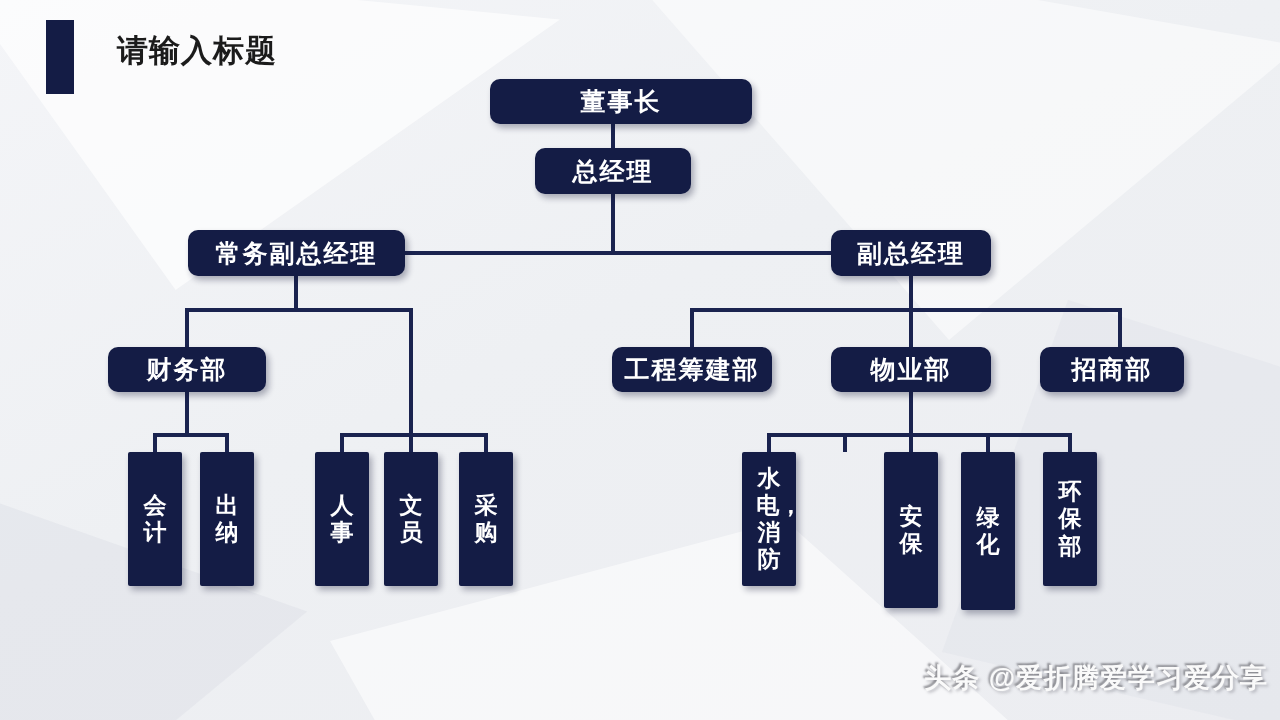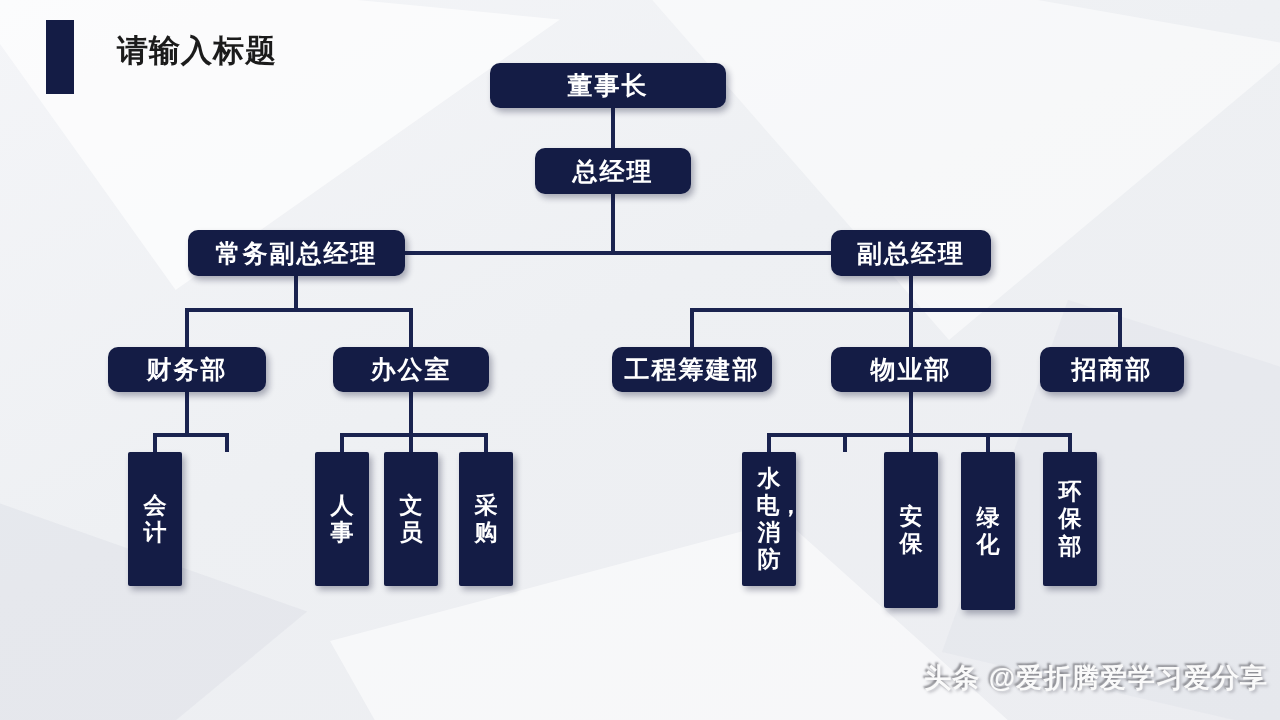--- a/index.html
+++ b/index.html
@@ -77,32 +77,34 @@
     <div class="vl" style="left:225px;top:433px;height:19px"></div>
     <div class="hl" style="top:433px;left:340px;width:148px"></div>
     <div class="vl" style="left:340px;top:433px;height:19px"></div>
     <div class="vl" style="left:484px;top:433px;height:19px"></div>
     <div class="hl" style="top:433px;left:767px;width:305px"></div>
     <div class="vl" style="left:767px;top:433px;height:19px"></div>
     <div class="vl" style="left:843px;top:433px;height:19px"></div>
     <div class="vl" style="left:986px;top:433px;height:19px"></div>
     <div class="vl" style="left:1068px;top:433px;height:19px"></div>
 
-    <div class="node h" style="left:490px;top:63px;width:236px;height:45px">董事长</div>
+    <div class="node h" style="left:490px;top:79px;width:262px;height:45px">董事长</div>
     <div class="node h" style="left:535px;top:148px;width:156px;height:46px">总经理</div>
     <div class="node h" style="left:188px;top:230px;width:217px;height:46px">常务副总经理</div>
     <div class="node h" style="left:831px;top:230px;width:160px;height:46px">副总经理</div>
     <div class="node h" style="left:108px;top:347px;width:158px;height:45px">财务部</div>
-    <div class="node h" style="left:333px;top:347px;width:156px;height:45px">办公室</div>
     <div class="node h" style="left:612px;top:347px;width:160px;height:45px">工程筹建部</div>
     <div class="node h" style="left:831px;top:347px;width:160px;height:45px">物业部</div>
     <div class="node h" style="left:1040px;top:347px;width:144px;height:45px">招商部</div>
 
     <div class="node v" style="left:128px;top:452px;width:54px;height:134px">
       <span class="vtxt">会计</span>
+      </div>
+    <div class="node v" style="left:200px;top:452px;width:54px;height:134px">
+      <span class="vtxt">出纳</span>
       </div>
     <div class="node v" style="left:315px;top:452px;width:54px;height:134px">
       <span class="vtxt">人事</span>
       </div>
     <div class="node v" style="left:384px;top:452px;width:54px;height:134px">
       <span class="vtxt">文员</span>
       </div>
     <div class="node v" style="left:459px;top:452px;width:54px;height:134px">
       <span class="vtxt">采购</span>
       </div>

